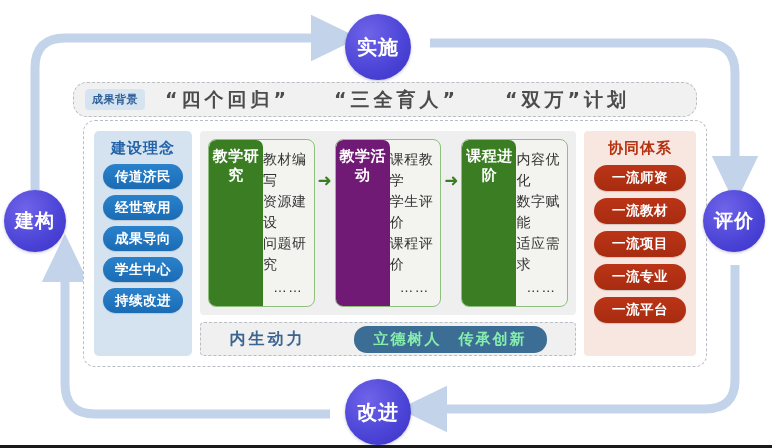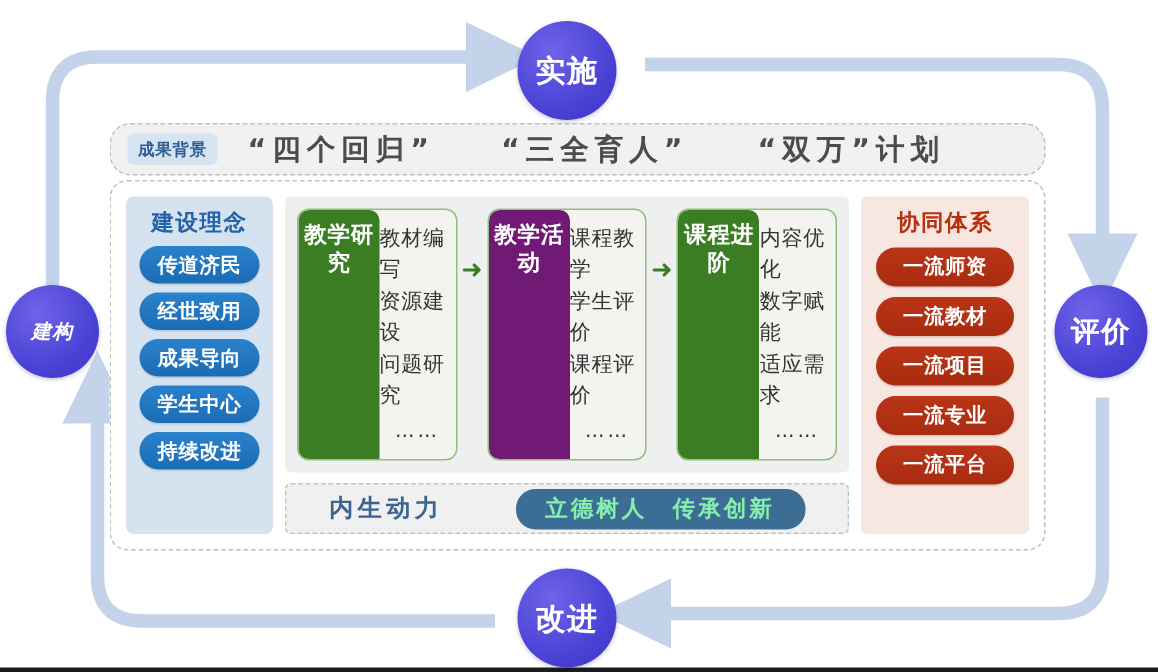--- a/index.html
+++ b/index.html
@@ -17,21 +17,21 @@
 
   
   .cycle-node{
     position:absolute;z-index:6;
     border-radius:50%;
     display:flex;align-items:center;justify-content:center;
     color:#ffffff;font-weight:bold;
     letter-spacing:1px;
     box-shadow:0 1px 3px rgba(60,60,120,.30);
   }
-  #node-build   {left:4px;  top:190px; width:62px;height:62px;font-size:13px;font-style:italic;}
+  #node-build   {left:4px;  top:190px; width:62px;height:62px;font-size:19px;}
   #node-impl    {left:345px;top:14px;  width:66px;height:66px;font-size:20px;}
   #node-eval    {left:703px;top:190px; width:62px;height:62px;font-size:19px;}
   #node-improve {left:345px;top:379px; width:66px;height:66px;font-size:20px;}
 
   
   #background-banner{
     position:absolute;left:73px;top:82px;width:624px;height:35px;
     border:1px dashed #b9bec4;border-radius:14px;
     background:#f1f1f1;
     display:flex;align-items:center;
@@ -48,21 +48,21 @@
   .slogan{
     color:#4c4c4c;font-size:19px;font-weight:bold;
     letter-spacing:4px;white-space:nowrap;
   }
   #slogan-1{margin-left:20px;}
   #slogan-2{margin-left:44px;}
   #slogan-3{margin-left:46px;}
 
   
   #main-body{
-    position:absolute;left:73px;top:120px;width:624px;height:247px;
+    position:absolute;left:83px;top:120px;width:624px;height:247px;
     border:1px dashed #b9bec4;border-radius:12px;
     background:#ffffff;
     box-sizing:border-box;
     z-index:4;
     display:flex;
     padding:10px 10px;
   }
 
   
   #concept-panel{

